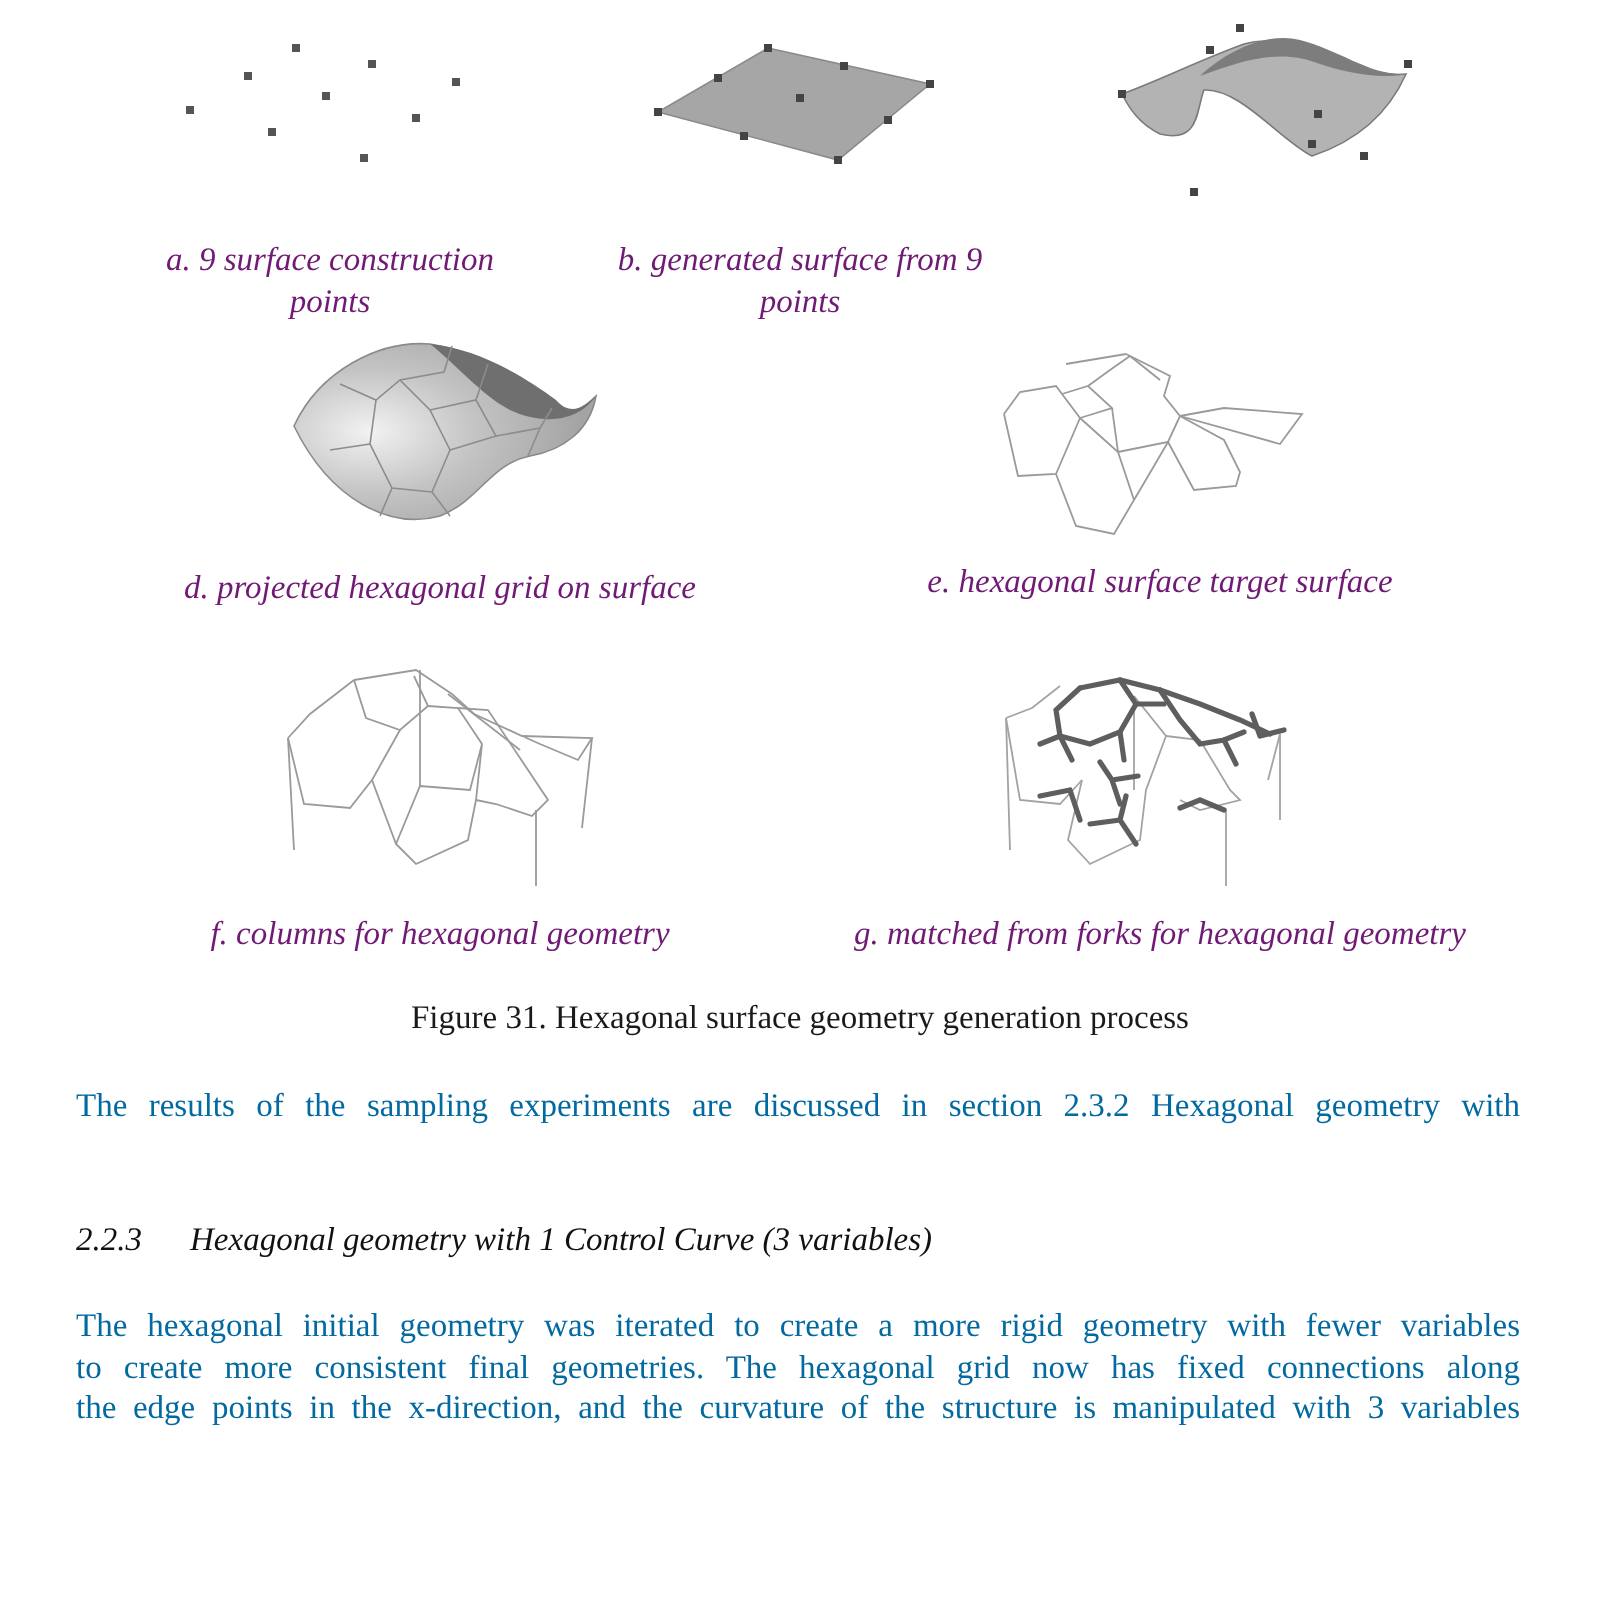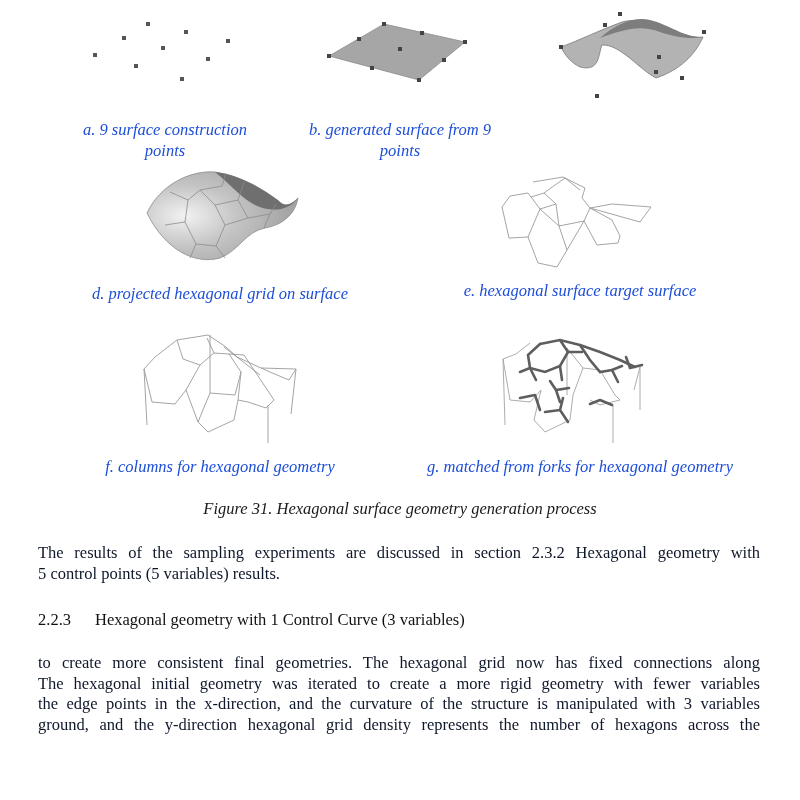--- a/index.html
+++ b/index.html
@@ -1,27 +1,27 @@
 <!DOCTYPE html>
 <html><head>
 <meta charset="utf-8">
 <style>
   html, body { margin: 0; padding: 0; background: #ffffff; }
   body { width: 800px; height: 800px; position: relative; overflow: hidden;
          font-family: "Liberation Serif", "DejaVu Serif", serif; color: #1a1a1a; }
   .fig-svg { position: absolute; overflow: visible; }
   .cap { position: absolute; font-style: italic; font-size: 16.5px; line-height: 21px;
-         text-align: center; color: #1d4ed8; }
-  .fig-title { position: absolute; font-style: italic; font-size: 16.5px;
+         text-align: center; color: #701a75; }
+  .fig-title { position: absolute; font-size: 16.5px;
                left: 0; width: 800px; text-align: center; top: 499px; }
   .para { position: absolute; left: 38px; width: 722px; font-size: 16.5px; line-height: 20.5px;
-          text-align: justify; color: #0f172a; }
+          text-align: justify; color: #0369a1; }
   .para .line { display: block; text-align: justify; text-align-last: justify; height: 20.5px; white-space: nowrap; }
   .para .line.last { text-align-last: left; }
-  .heading { position: absolute; left: 38px; top: 610px; font-size: 16.5px; color: #111; }
+  .heading { position: absolute; left: 38px; top: 610px; font-size: 16.5px; color: #111; font-style: italic; }
   .heading .num { display: inline-block; width: 57px; }
 </style>
 </head>
 <body>
 
 <svg class="fig-svg" style="left:60px;top:0px" width="220" height="100" viewBox="60 0 220 100">
   <g fill="#555">
     <rect x="146" y="22" width="4" height="4"></rect>
     <rect x="122" y="36" width="4" height="4"></rect>
     <rect x="184" y="30" width="4" height="4"></rect>
@@ -168,25 +168,23 @@
   </g>
 </svg>
 <div class="cap" style="left:400px;top:456px;width:360px;">
   <div>g. matched from forks for hexagonal geometry</div>
 </div>
 
 <div class="fig-title">Figure 31. Hexagonal surface geometry generation process</div>
 
 <div class="para" style="top:543px;">
   <span class="line">The results of the sampling experiments are discussed in section 2.3.2 Hexagonal geometry with</span>
-  <span class="line last">5 control points (5 variables) results.</span>
 </div>
 
 <div class="heading">
   <span class="num">2.2.3</span><span>Hexagonal geometry with 1 Control Curve (3 variables)</span>
 </div>
 
 <div class="para" style="top:653px;">
+  <span class="line">The hexagonal initial geometry was iterated to create a more rigid geometry with fewer variables</span>
   <span class="line">to create more consistent final geometries. The hexagonal grid now has fixed connections along</span>
-  <span class="line">The hexagonal initial geometry was iterated to create a more rigid geometry with fewer variables</span>
   <span class="line">the edge points in the x-direction, and the curvature of the structure is manipulated with 3 variables</span>
-  <span class="line">ground, and the y-direction hexagonal grid density represents the number of hexagons across the</span>
 </div>
 
 </body></html>

